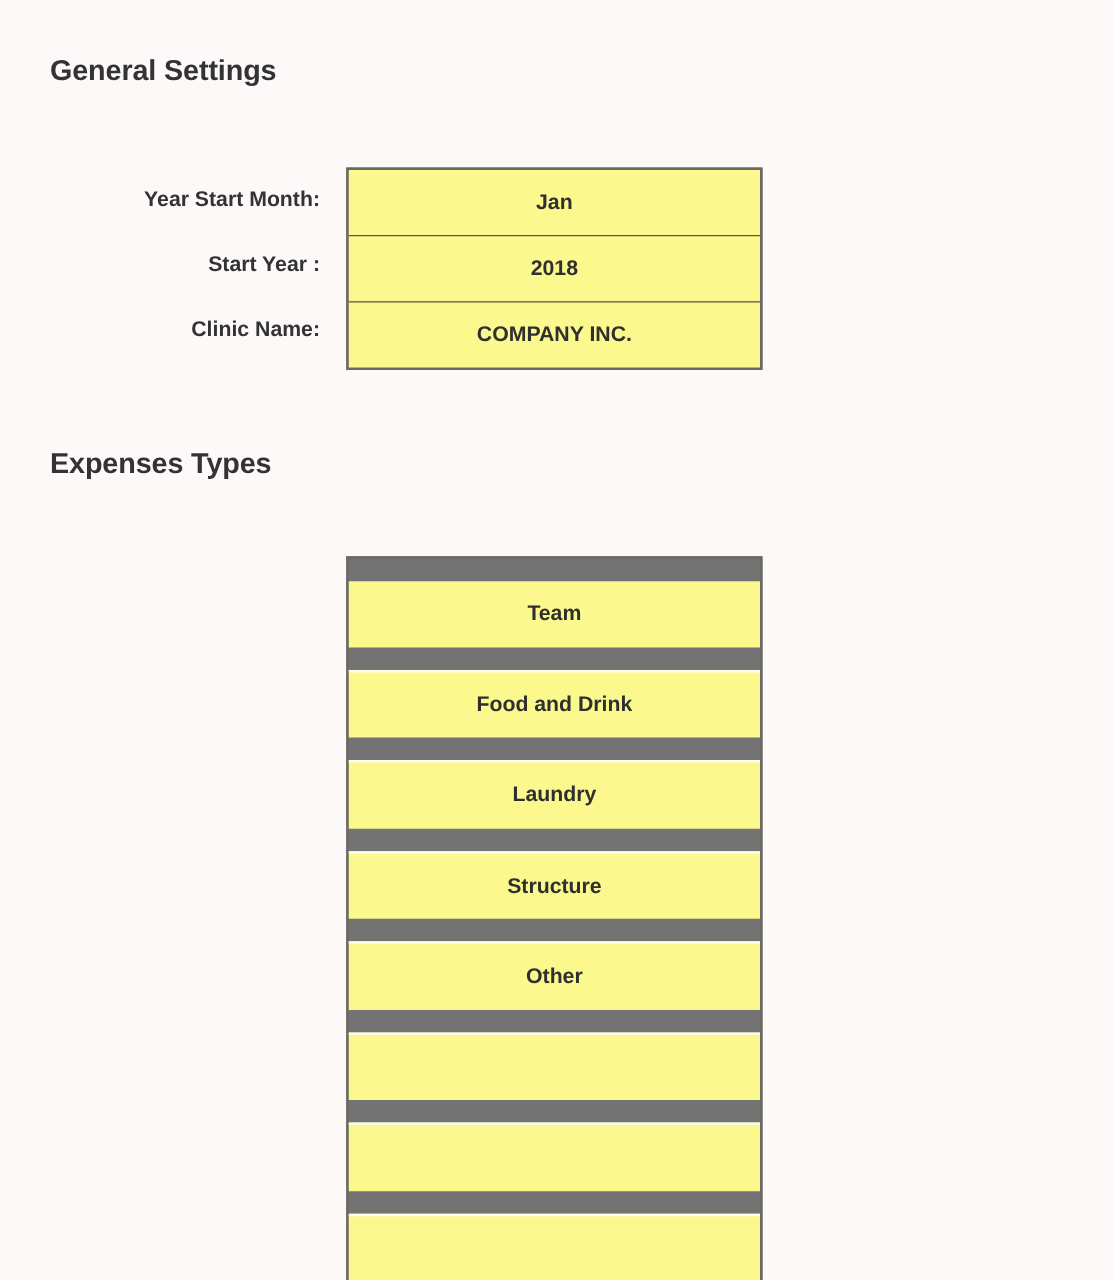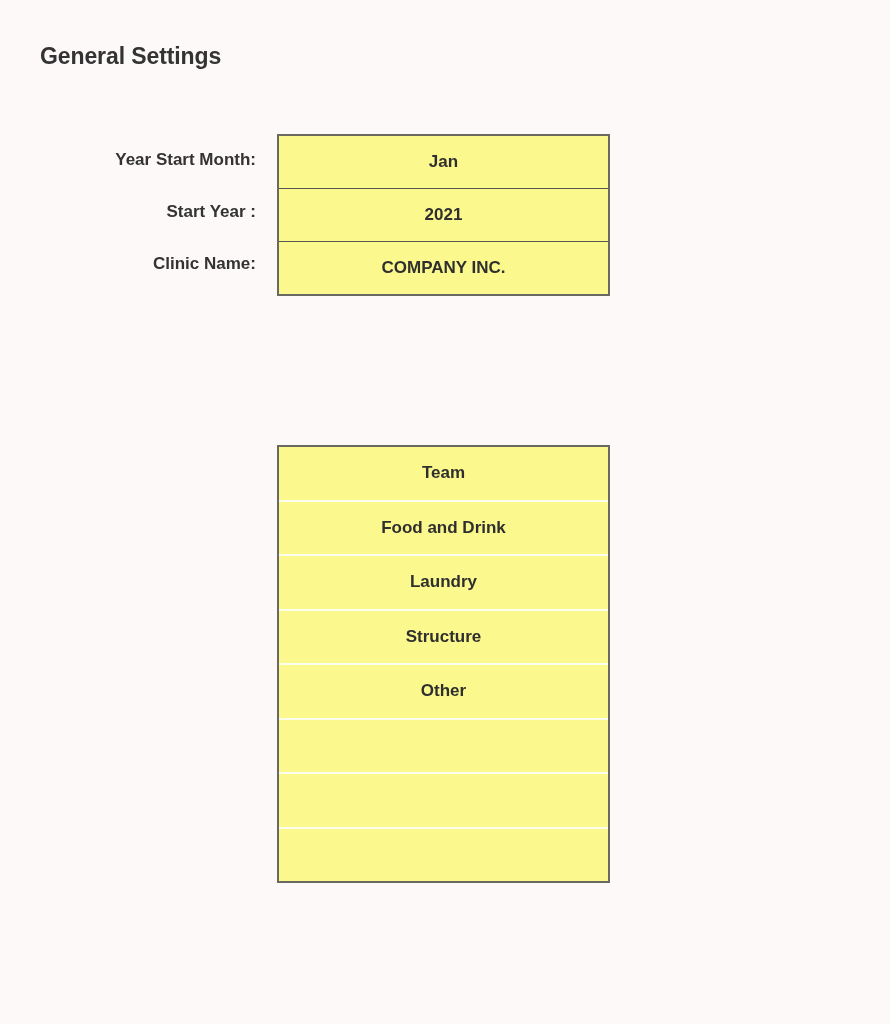--- a/index.html
+++ b/index.html
@@ -92,44 +92,46 @@
     height: 52.5px;
     line-height: 52.5px;
     text-align: center;
     font-size: 17px;
     font-weight: bold;
     color: #2f2f2f;
     border-top: 2px solid #fdfdee;
     background: #fbf88d;
     overflow: hidden;
     white-space: nowrap;
+    margin-top: 18px;
   }
   #expenses-box .expense-row:first-child {
     border-top: none;
   }
 </style>
 </head>
 <body>
 
 <div class="page">
 
   <div class="section-heading" id="heading-general">General Settings</div>
 
   <div class="labels-column">
     <div class="field-label">Year Start Month:</div>
     <div class="field-label">Start Year :</div>
     <div class="field-label">Clinic Name:</div>
   </div>
 
   <div class="yellow-box" id="settings-box">
     <div class="value-row">Jan</div>
-    <div class="value-row">2021</div>
+    <div class="value-row">2018</div>
     <div class="value-row">COMPANY INC.</div>
   </div>
 
+  <div class="section-heading" id="heading-expenses">Expenses Types</div>
 
   <div class="yellow-box" id="expenses-box">
     <div class="expense-row">Team</div>
     <div class="expense-row">Food and Drink</div>
     <div class="expense-row">Laundry</div>
     <div class="expense-row">Structure</div>
     <div class="expense-row">Other</div>
     <div class="expense-row"></div>
     <div class="expense-row"></div>
     <div class="expense-row"></div>

